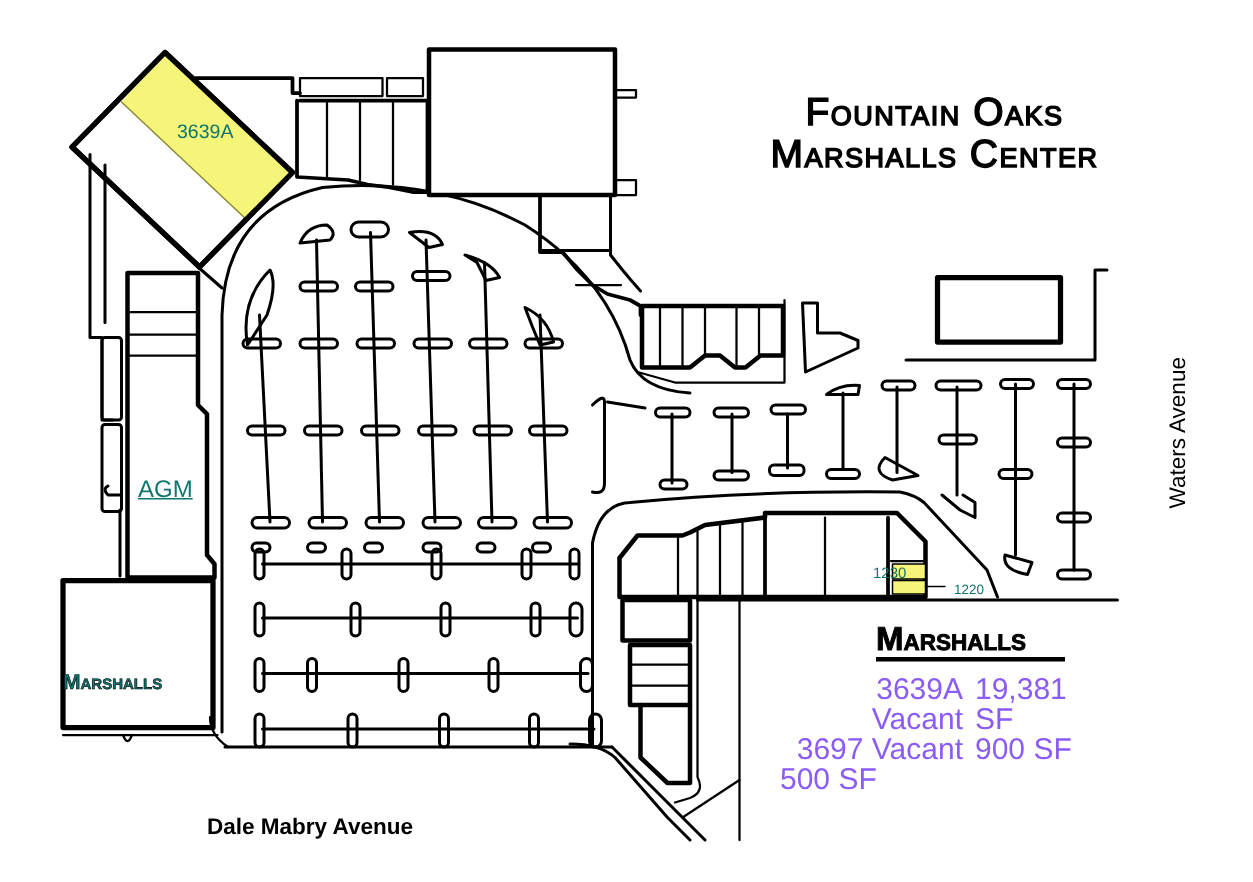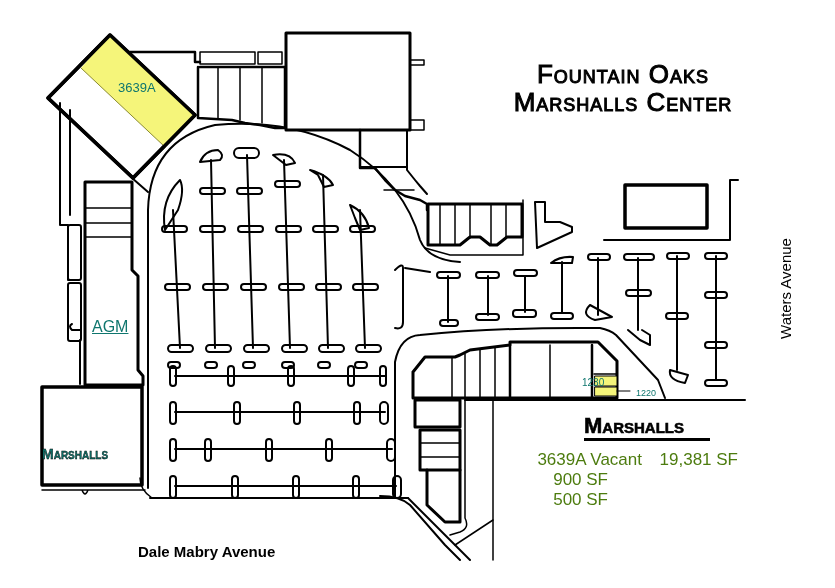--- a/index.html
+++ b/index.html
@@ -2,23 +2,23 @@
 <html><head>
 <meta charset="utf-8">
 <style>
   html, body { margin: 0; padding: 0; background: #ffffff; }
   body { width: 835px; height: 588px; position: relative; overflow: hidden; font-family: "Liberation Sans", sans-serif; }
   #map { position: absolute; left: 0; top: 0; width: 835px; height: 588px; }
   .title { position: absolute; left: 478px; top: 60px; font-family: "Liberation Sans", sans-serif; font-weight: 400; color: #000; line-height: 28px; text-align: center; width: 290px; }
   .title .line { display: block; font-size: 26px; letter-spacing: 1px; font-variant: small-caps; -webkit-text-stroke: 1px #000; }
   .available { position: absolute; left: 520px; top: 414px; width: 220px; }
   .available .heading { display: block; margin-left: 64px; font-size: 22px; font-weight: bold; font-variant: small-caps; border-bottom: 3px solid #000; width: 126px; line-height: 24px; -webkit-text-stroke: 0.6px #000; }
-  .available .row { display: flex; font-size: 17px; line-height: 20px; color: #4d7c0f; }
+  .available .row { display: flex; font-size: 20px; line-height: 20px; color: #8b5cf6; }
   .available .row .unit { width: 130px; text-align: right; padding-right: 8px; box-sizing: border-box; }
-  .available .row .size { width: 88px; text-align: right; }
+  .available .row .size { width: 88px; text-align: left; }
   .available .rows { margin-top: 9px; }
   .road-label { position: absolute; font-size: 15px; color: #000; }
   .road-dale { left: 138px; top: 543px; font-weight: bold; }
   .road-waters { left: 735px; top: 280px; transform: rotate(-90deg); transform-origin: center; white-space: nowrap; }
   .lbl { position: absolute; color: #0f766e; }
   .lbl-3639a { left: 118px; top: 80px; font-size: 13px; transform: rotate(0deg); }
   .lbl-agm { left: 92px; top: 318px; font-size: 16px; text-decoration: underline; }
   .lbl-marshalls { left: 42px; top: 427px; font-size: 14px; font-weight: bold; font-variant: small-caps; margin-top: 19px; -webkit-text-stroke: 0.4px #000; }
   .lbl-1230 { left: 582px; top: 377px; font-size: 10px; }
   .lbl-1220 { left: 636px; top: 388px; font-size: 9px; }
@@ -263,19 +263,20 @@
 <span class="road-label road-waters">Waters Avenue</span>
 
 <div class="available">
   <span class="heading">Marshalls</span>
   <div class="rows">
     <div class="row">
       <span class="unit">3639A Vacant</span>
       <span class="size">19,381 SF</span>
     </div>
     <div class="row">
+      <span class="unit">3697 Vacant</span>
       <span class="size">900 SF</span>
     </div>
     <div class="row">
       <span class="size">500 SF</span>
     </div>
   </div>
 </div>
 
 </body></html>

